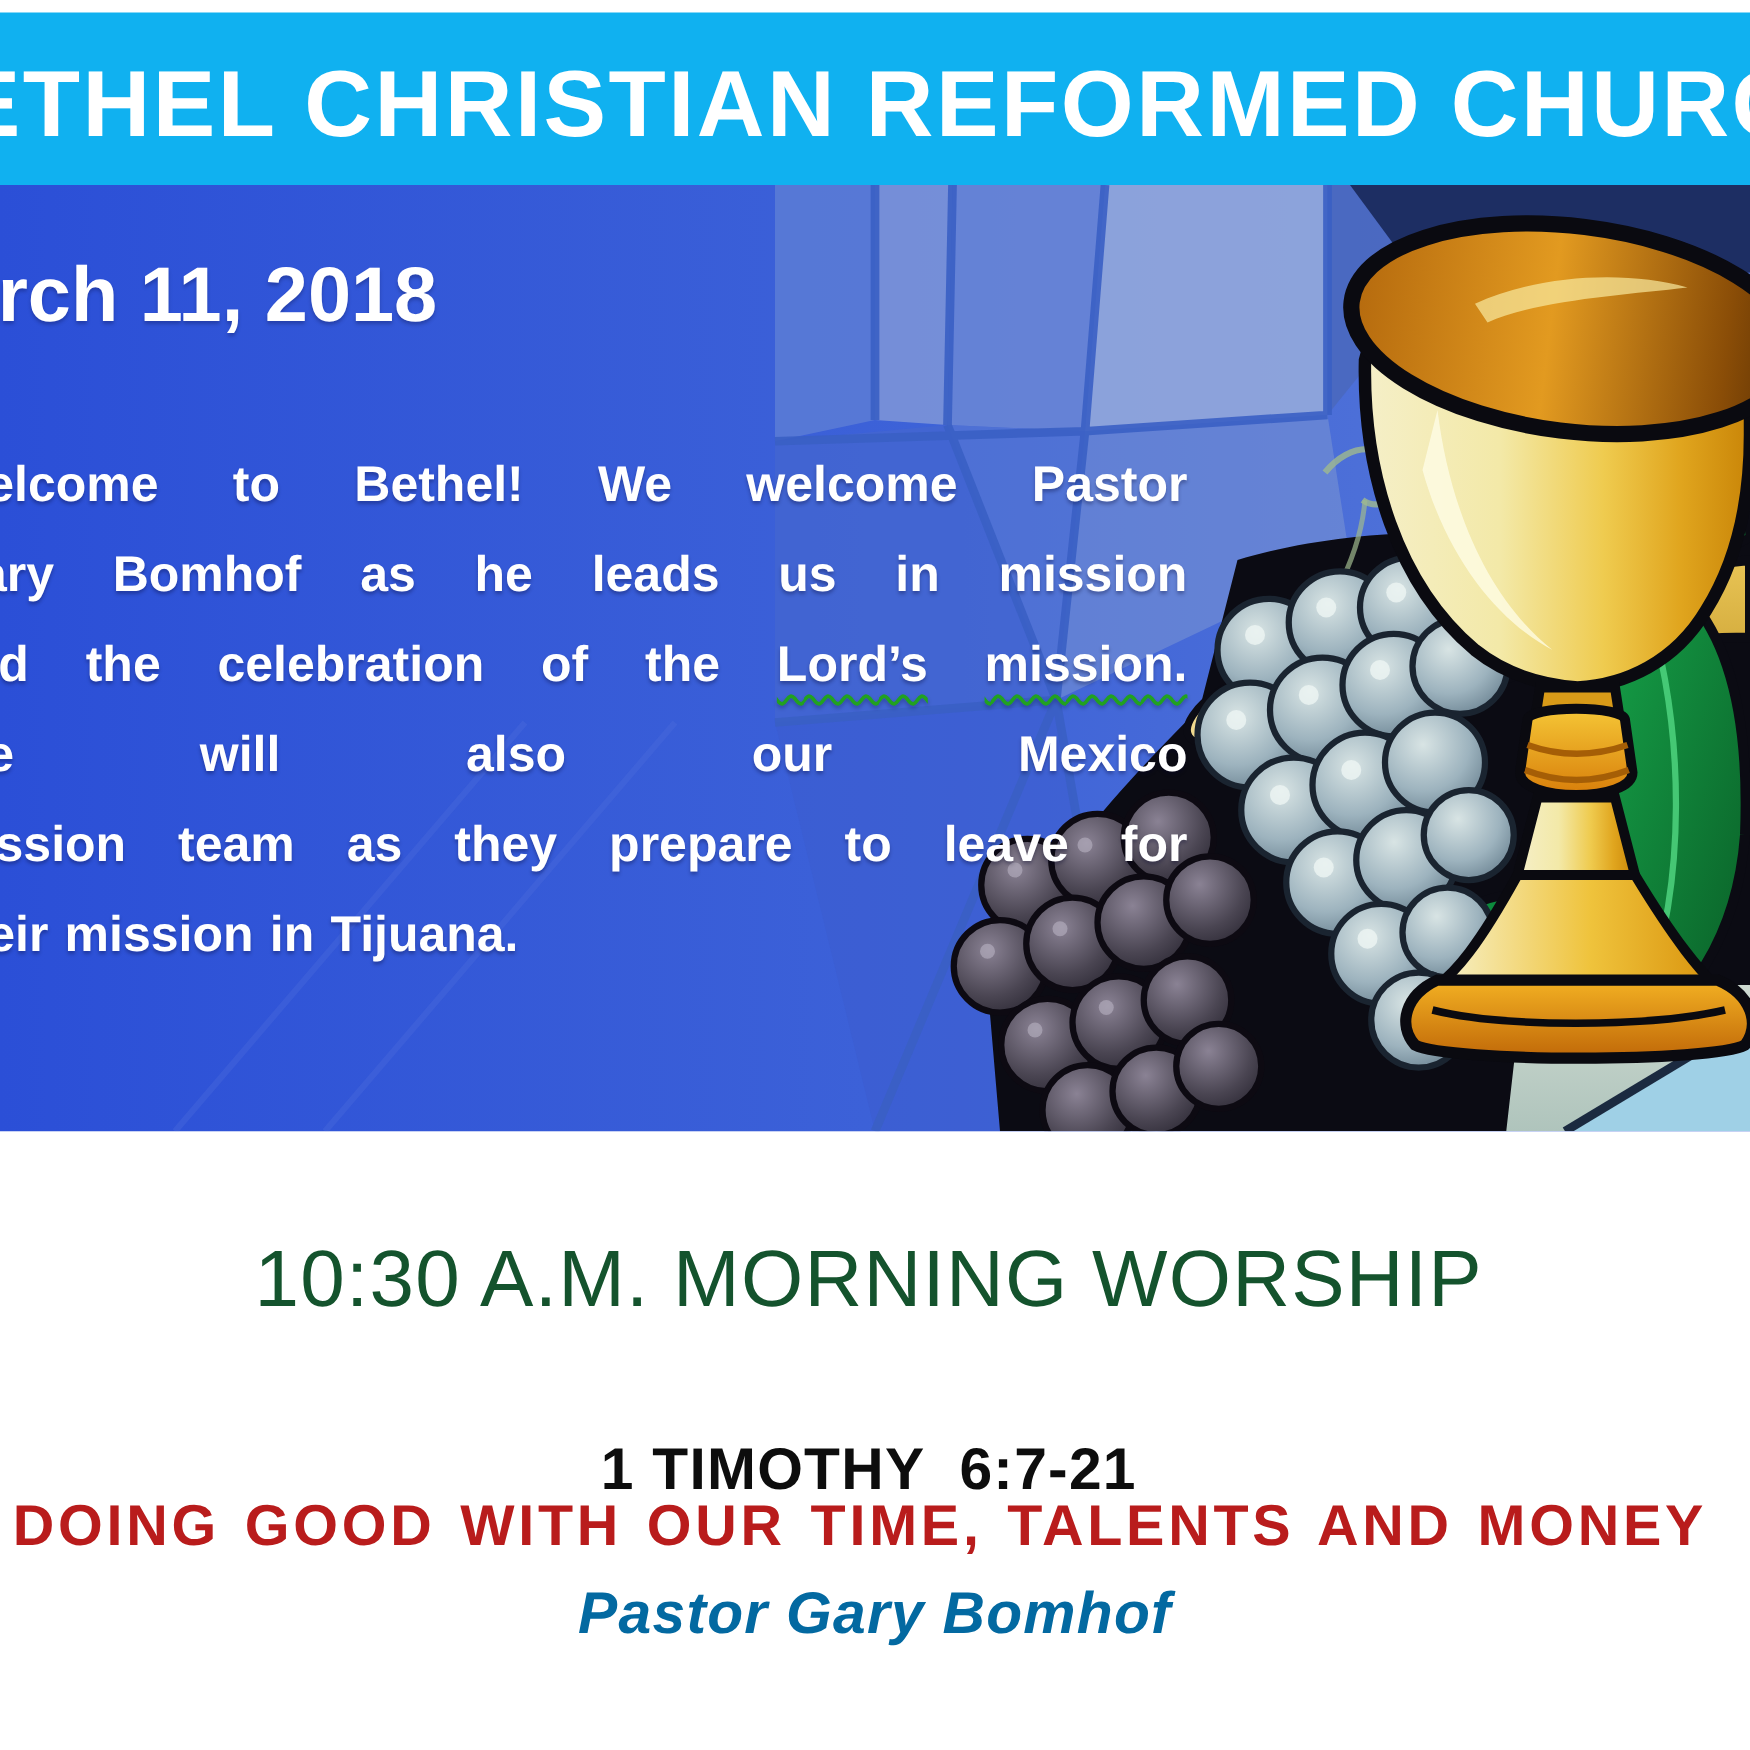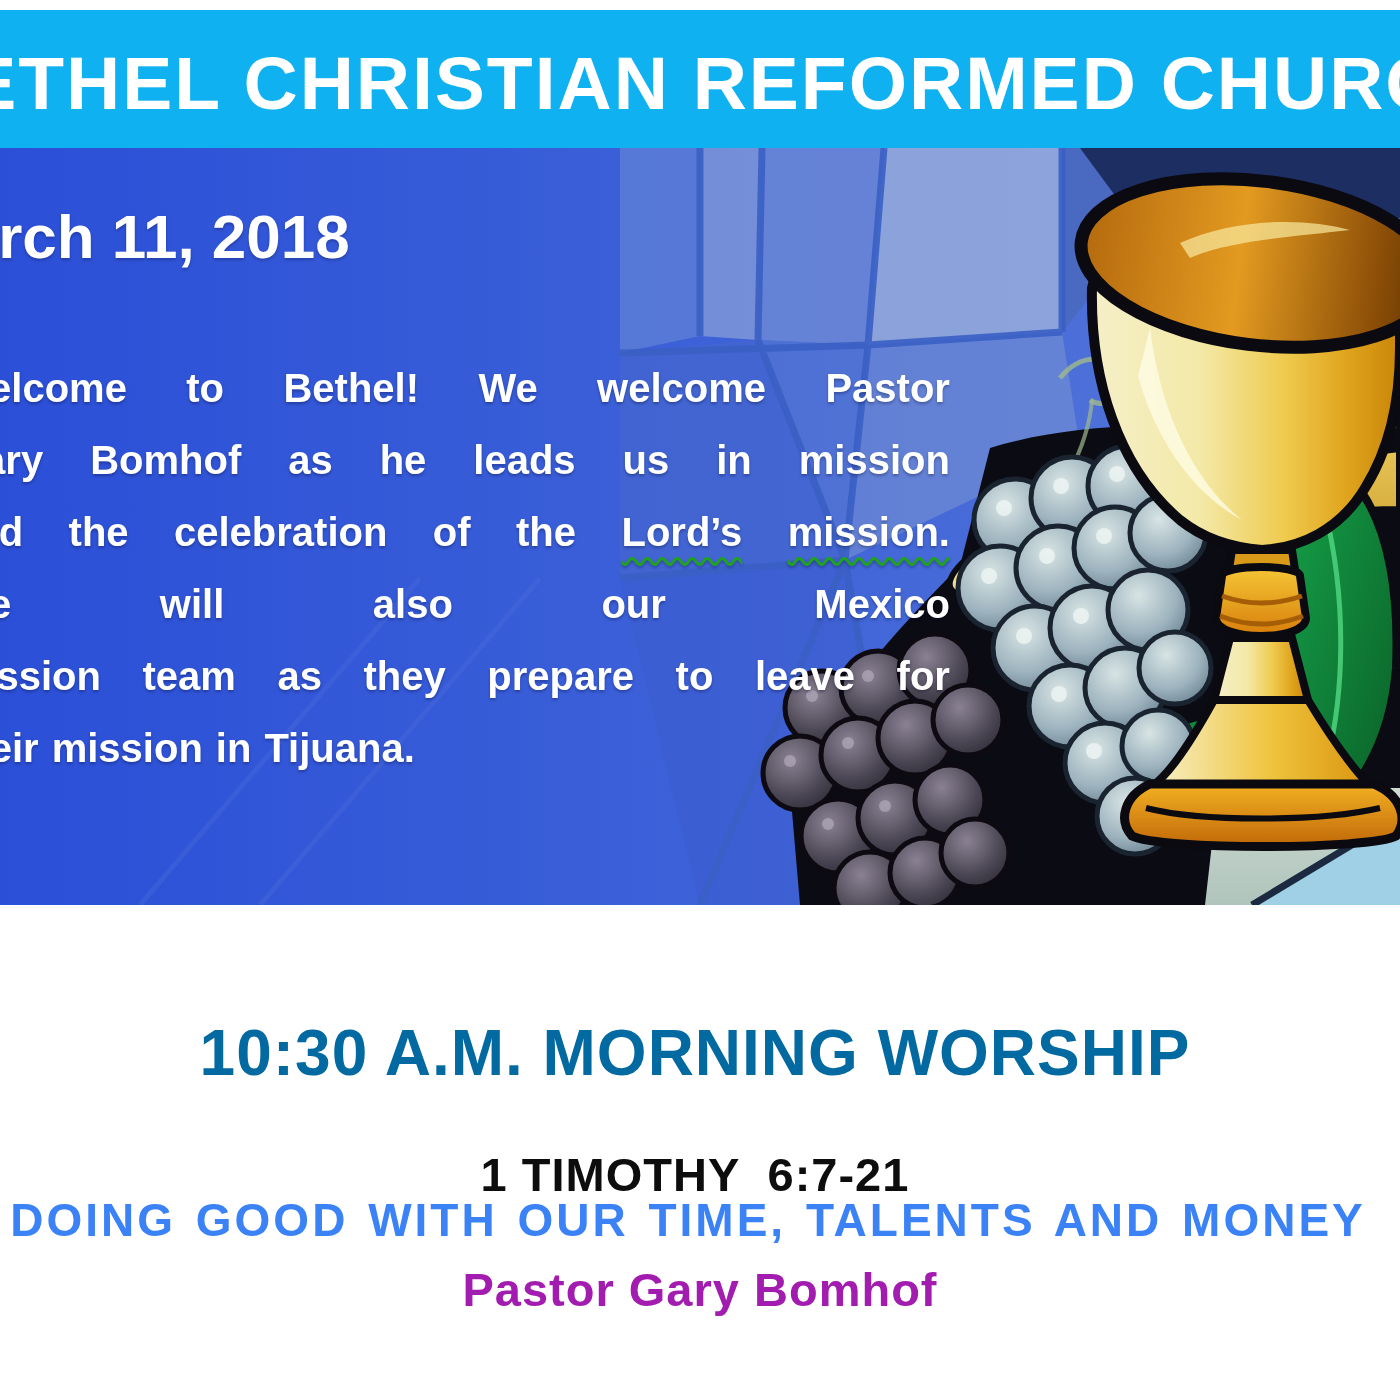--- a/index.html
+++ b/index.html
@@ -40,40 +40,40 @@
   .word.u{
     text-decoration-line:underline;
     text-decoration-style:wavy;
     text-decoration-color:#21a121;
     text-decoration-thickness:3px;
     text-underline-offset:11px;
   }
   
   .worship-title{
     position:absolute;top:991px;left:695px;transform:translateX(-50%);
-    white-space:nowrap;font-size:64px;font-weight:bold;color:#0369a1;
-    letter-spacing:1px;line-height:1;margin-top:30px;
+    white-space:nowrap;font-size:64px;font-weight:normal;color:#14532d;
+    letter-spacing:1px;line-height:1;
   }
   .scripture{
     position:absolute;top:1151px;left:695px;transform:translateX(-50%);
     white-space:pre;font-size:47px;font-weight:bold;color:#0d0d0d;
     letter-spacing:1px;line-height:1;
   }
   .sermon-clip{
     position:absolute;top:1193px;left:0;width:1400px;height:62px;overflow:hidden;
   }
   .sermon-inner{
     position:absolute;top:0;left:688px;transform:translateX(-50%);
-    white-space:nowrap;font-size:46px;font-weight:bold;color:#3b82f6;
+    white-space:nowrap;font-size:46px;font-weight:bold;color:#b91c1c;
     letter-spacing:3px;word-spacing:4px;line-height:1.2;
   }
   .pastor{
     position:absolute;top:1266px;left:700px;transform:translateX(-50%);
-    white-space:nowrap;font-size:47px;font-weight:bold;
-    color:#a21caf;line-height:1;letter-spacing:1px;
+    white-space:nowrap;font-size:47px;font-weight:bold;font-style:italic;
+    color:#0369a1;line-height:1;letter-spacing:1px;
   }
 </style>
 </head>
 <body>
 
 <div class="page">
 
   <header class="banner">
     <span class="banner-inner">BETHEL CHRISTIAN REFORMED CHURCH</span>
   </header>

